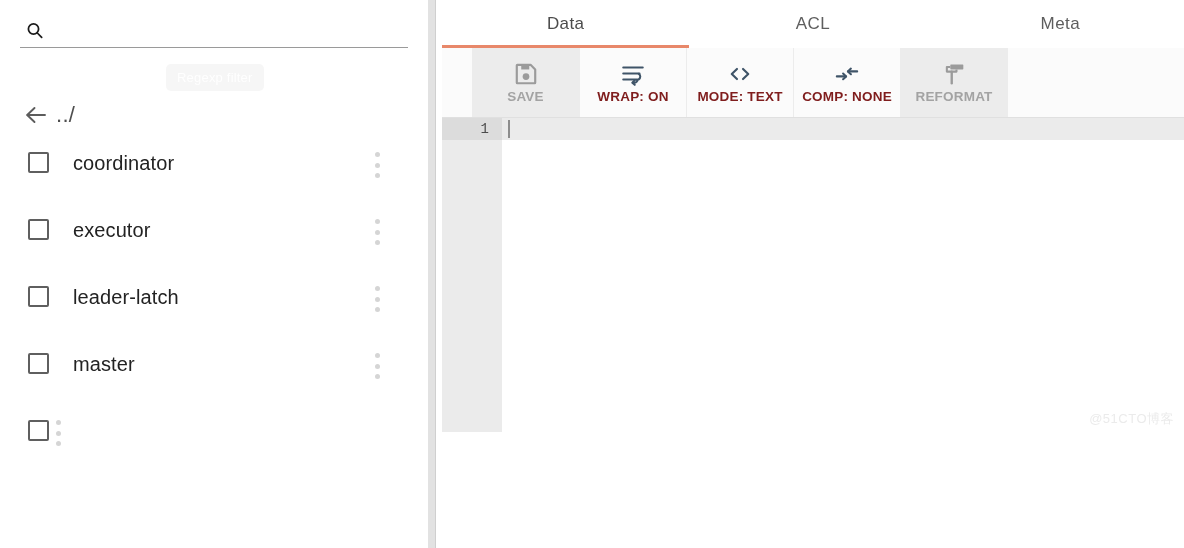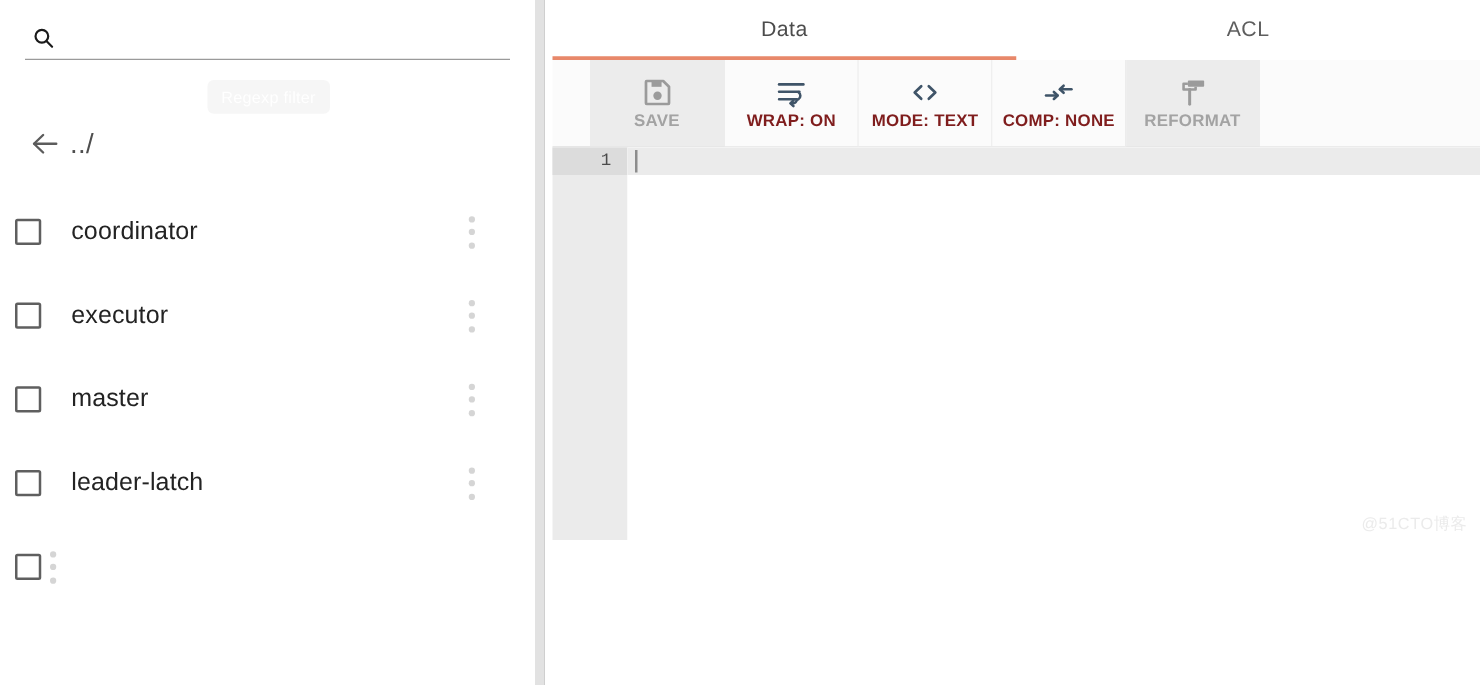--- a/index.html
+++ b/index.html
@@ -99,22 +99,22 @@
   .node-list {
     position: absolute;
     left: 0;
     top: 152px;
     width: 428px;
   }
   .node-item {
     position: relative;
     height: 67px;
     display: flex;
-    align-items: center;
-    padding-left: 12px;
+    align-items: flex-start;
+    padding-left: 28px;
     padding-right: 14px;
     cursor: pointer;
   }
   .node-checkbox {
     width: 21px;
     height: 21px;
     flex: 0 0 21px;
     border: 2px solid #5f5f5f;
     border-radius: 2px;
     background: #ffffff;
@@ -367,31 +367,31 @@
         <span class="node-label">executor</span>
         <span class="kebab">
             <i></i>
             <i></i>
             <i></i>
           </span>
       </div>
 
       <div class="node-item">
         <span class="node-checkbox"></span>
-        <span class="node-label">master</span>
+        <span class="node-label">leader-latch</span>
         <span class="kebab">
             <i></i>
             <i></i>
             <i></i>
           </span>
       </div>
 
       <div class="node-item">
         <span class="node-checkbox"></span>
-        <span class="node-label">leader-latch</span>
+        <span class="node-label">master</span>
         <span class="kebab">
             <i></i>
             <i></i>
             <i></i>
           </span>
       </div>
 
       <div class="node-item">
         <span class="node-checkbox"></span>
         <span class="kebab">
@@ -407,20 +407,23 @@
   <div class="splitter"></div>
 
   <div class="right-panel">
 
     <div class="tab-bar">
       <div class="tab active">
         <span>Data</span>
       </div>
       <div class="tab">
         <span>ACL</span>
+      </div>
+      <div class="tab">
+        <span>Meta</span>
       </div>
     </div>
 
     <div class="editor-toolbar">
 
       <button class="tb-btn first disabled">
         <span class="tb-icon">
           <svg viewBox="0 0 24 24" width="26" height="26" fill="none" stroke="#9b9b9b" stroke-width="2" stroke-linejoin="round">
             <path d="M4 3.5h12.2L20.5 7.8V20a.5.5 0 0 1-.5.5H4a.5.5 0 0 1-.5-.5V4a.5.5 0 0 1 .5-.5z"></path>
             <rect x="7.6" y="4.2" width="7.4" height="3.6" fill="#9b9b9b" stroke="none"></rect>

